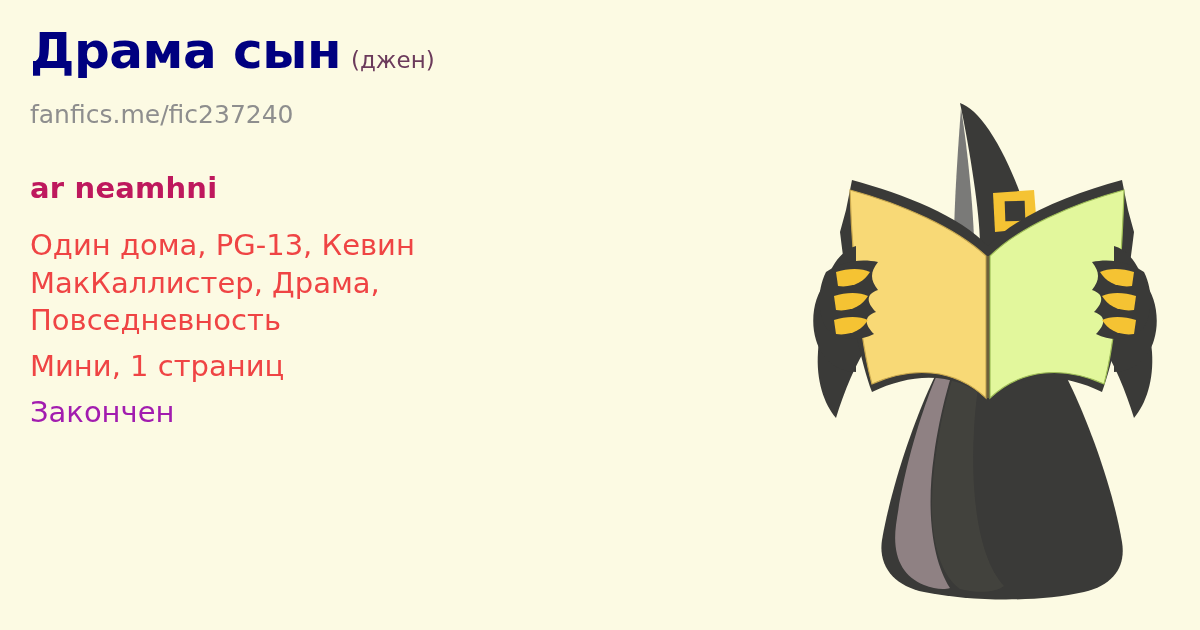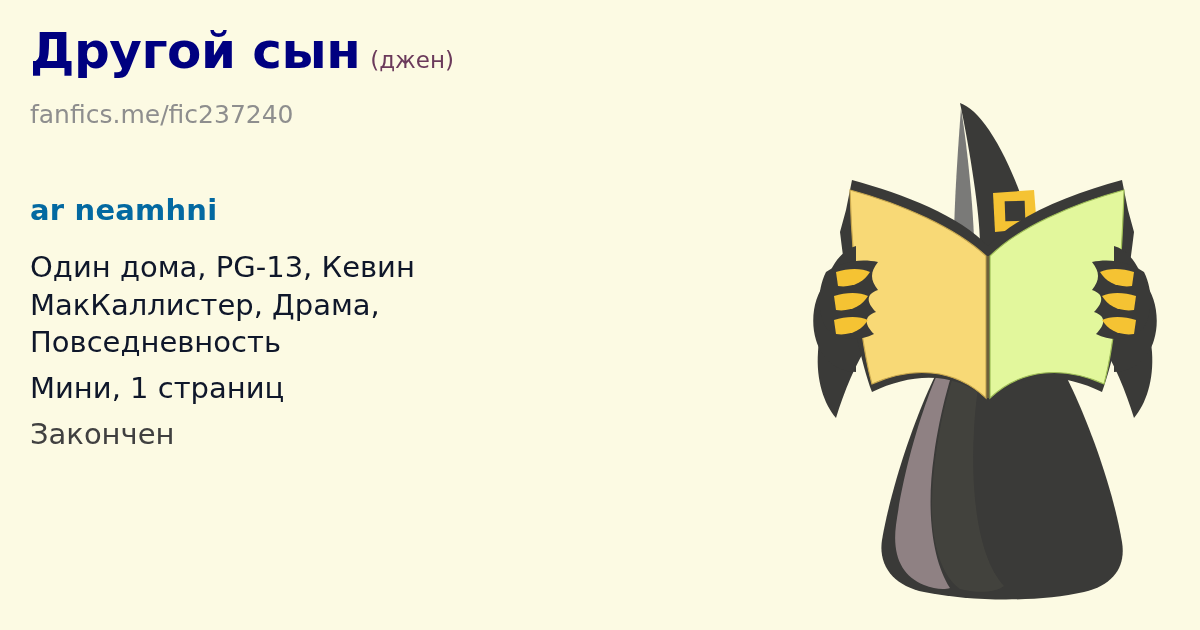--- a/index.html
+++ b/index.html
@@ -57,45 +57,45 @@
     font-size: 25px;
     color: #8E8E8E;
     margin-top: 24px;
     letter-spacing: 0px;
     white-space: nowrap;
   }
 
   #author-name {
     font-size: 29px;
     font-weight: bold;
-    color: #0369a1;
-    margin-top: 64px;
+    color: #be185d;
+    margin-top: 42px;
     letter-spacing: 0.2px;
     white-space: nowrap;
   }
 
   #meta-block {
     margin-top: 22px;
   }
   .meta-line {
     font-size: 29px;
-    color: #0f172a;
+    color: #ef4444;
     line-height: 1.30;
     max-width: 560px;
   }
   #fic-fandom {
     
     max-width: 545px;
   }
   #fic-size {
     margin-top: 8px;
   }
   #fic-status {
     font-size: 29px;
-    color: #404040;
+    color: #a21caf;
     line-height: 1.30;
     margin-top: 8px;
   }
 
   
   #illustration {
     position: absolute;
     right: 6px;
     top: 0;
     width: 420px;
@@ -108,21 +108,21 @@
   }
 </style>
 </head>
 <body style="background: rgb(252, 250, 227);">
 
 <div id="card">
 
   <div id="text-col">
 
     <div id="title-row">
-      <span id="fic-title">Другой сын</span><span id="fic-category">(джен)</span>
+      <span id="fic-title">Драма сын</span><span id="fic-category">(джен)</span>
     </div>
 
     <div id="fic-url">fanfics.me/fic237240</div>
 
     <div id="author-name">ar neamhni</div>
 
     <div id="meta-block">
       <div class="meta-line" id="fic-fandom">Один дома, PG-13, Кевин МакКаллистер, Драма, Повседневность</div>
       <div class="meta-line" id="fic-size">Мини, 1 страниц</div>
       <div id="fic-status">Закончен</div>

